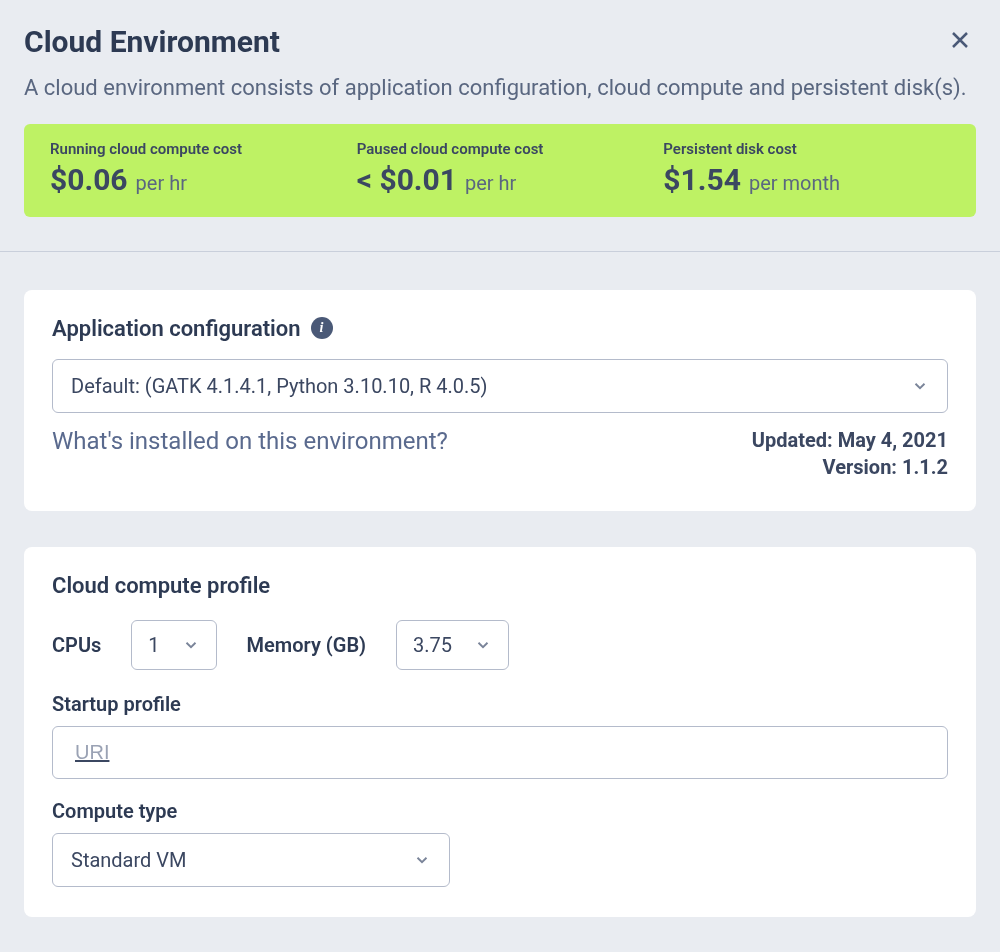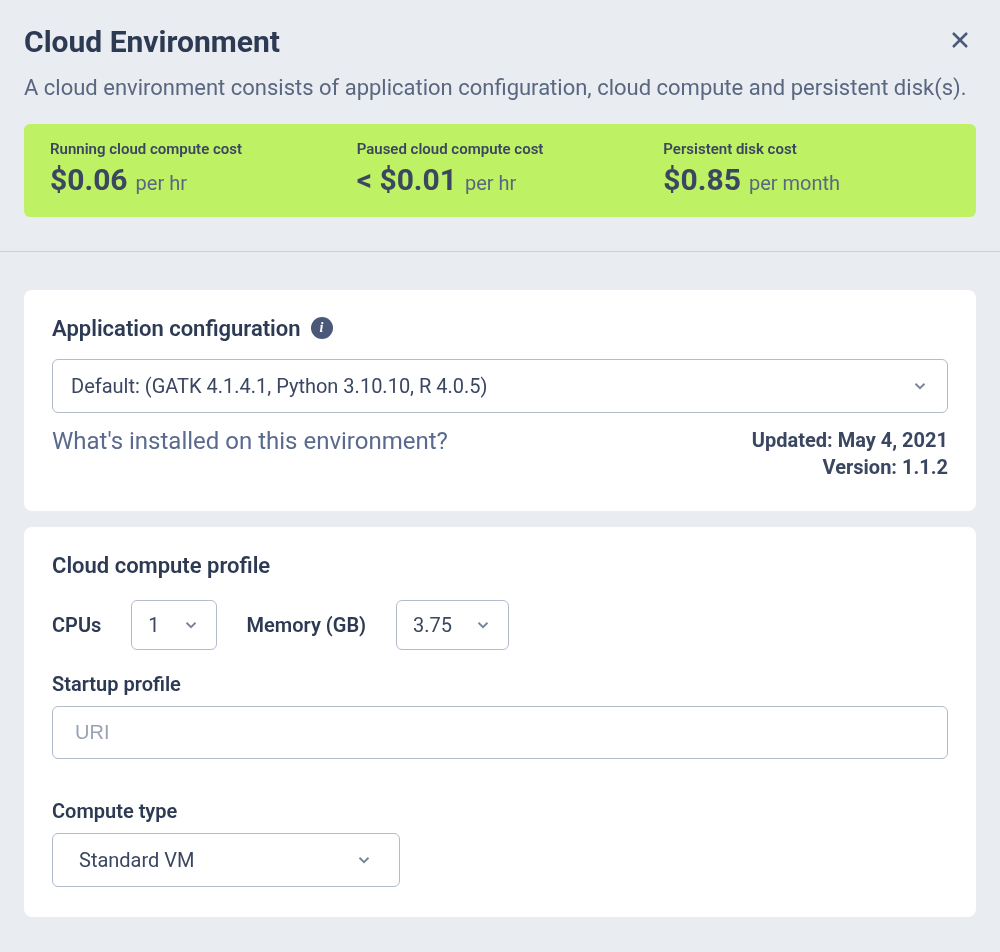--- a/index.html
+++ b/index.html
@@ -70,21 +70,21 @@
     }
     .divider {
       height: 1px;
       background: #c9cfdb;
       margin-top: 34px;
     }
     .cards {
       padding: 38px 24px 20px 24px;
       display: flex;
       flex-direction: column;
-      gap: 16px;
+      gap: 36px;
     }
     .card {
       background: #fff;
       border-radius: 8px;
       padding: 26px 28px 30px 28px;
     }
     .card-title-row {
       display: flex;
       align-items: center;
       gap: 10px;
@@ -179,35 +179,36 @@
       margin-bottom: 10px;
     }
     .text-input {
       width: 100%;
       border: 1px solid #b4bbcb;
       border-radius: 6px;
       padding: 14px 22px;
       font-size: 20px;
       color: #3b4761;
       background: #fff;
-      margin-bottom: 40px;
+      margin-bottom: 20px;
+      text-decoration: underline;
     }
     .text-input::placeholder { color: #9aa2b4; }
     .compute-select {
       border: 1px solid #b4bbcb;
       border-radius: 6px;
-      padding: 14px 26px;
+      padding: 14px 18px;
       font-size: 20px;
       color: #3b4761;
       background: #fff;
       display: flex;
       justify-content: space-between;
       align-items: center;
       cursor: pointer;
-      width: 348px;
+      width: 398px;
     }
   </style>
 </head>
 <body>
 
 <div class="modal">
 
   <div class="header">
     <div class="header-row">
       <h1 class="title">Cloud Environment</h1>
@@ -231,21 +232,21 @@
     <div class="cost-item">
       <div class="cost-label">Paused cloud compute cost</div>
       <div class="cost-val-row">
         <span class="cost-value">&lt; $0.01</span>
         <span class="cost-unit">per hr</span>
       </div>
     </div>
     <div class="cost-item">
       <div class="cost-label">Persistent disk cost</div>
       <div class="cost-val-row">
-        <span class="cost-value">$0.85</span>
+        <span class="cost-value">$1.54</span>
         <span class="cost-unit">per month</span>
       </div>
     </div>
   </div>
 
   <div class="divider"></div>
 
   <div class="cards">
 
     <div class="card">

